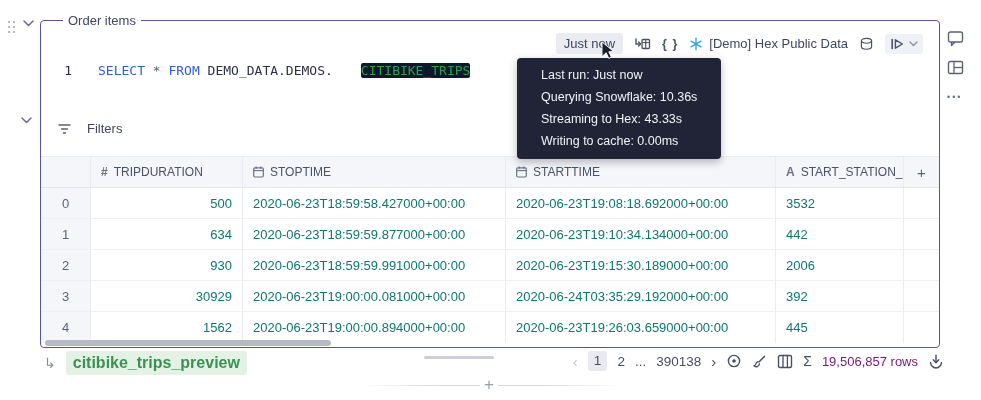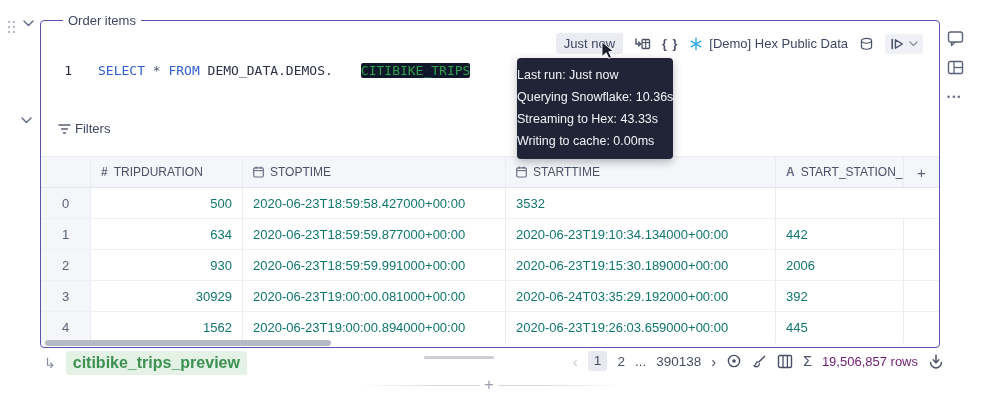--- a/index.html
+++ b/index.html
@@ -28,21 +28,21 @@
   .run-group{display:flex;align-items:center;gap:4px;background:#f0f1f6;border-radius:3px;padding:3px 5px;}
 
   
   .code{position:absolute;top:42px;left:17px;display:flex;align-items:center;
         font-family:"DejaVu Sans Mono",monospace;font-size:13px;}
   .lineno{width:14px;text-align:right;color:#23283d;margin-right:26px;}
   .kw{color:#2e5fd3;} .op{color:#5b6178;} .plain{color:#2d3148;text-align:center;}
   .tbl{color:#2f9e4f;background:#0f172a;border-radius:2px;margin-left:28px;}
 
   
-  .filters{position:absolute;top:100px;left:17px;display:flex;gap:4px;align-items:center;
+  .filters{position:absolute;top:100px;left:17px;display:flex;gap:16px;align-items:center;
         font-size:13px;color:#3f4664;}
 
   
   .table{position:absolute;left:0;top:135px;width:898px;font-size:13px;}
   .trow{display:grid;grid-template-columns:50px 152px 263px 270px 128px 1fr;
         height:31px;box-sizing:border-box;}
   .thead{height:32px;background:#f5f6f9;color:#4a5168;font-size:12px;
         border-top:1px solid #ebedf2;border-bottom:1px solid #e3e5ec;}
   .td{padding:0 10px;border-right:1px solid #eaecf1;height:100%;display:flex;
         align-items:center;color:#0f766e;overflow:hidden;white-space:nowrap;box-sizing:border-box;}
@@ -51,21 +51,21 @@
   .idx{background:#f5f6f9;color:#5a617a;justify-content:center;}
   .num{justify-content:flex-end;}
   .hcell{gap:6px;color:#4a5168;}
   .typeglyph{color:#6a7088;font-size:12px;font-weight:bold;}
   .addcol{justify-content:center;color:#5b6178;font-size:15px;}
 
   .hthumb{position:absolute;left:4px;top:319px;width:286px;height:6px;border-radius:3px;background:#b6bac6;}
 
   
   .tooltip{position:absolute;left:517px;top:58px;background:#202436;color:#f2f3f7;
-        font-size:12.5px;line-height:22px;padding:6px 0 7px;border-radius:4px;
+        font-size:12.5px;line-height:22px;padding:6px 24px 7px;border-radius:4px;
         box-shadow:0 3px 8px rgba(25,28,48,.3);z-index:40;white-space:nowrap;}
 
   
   .rgut{position:absolute;left:947px;color:#5b6178;}
   .rgut.more{font-size:9px;letter-spacing:2px;color:#6a7088;}
 
   
   .footer-left{position:absolute;left:44px;top:351px;display:flex;align-items:center;gap:10px;}
   .return-glyph{color:#868ca0;font-size:14px;}
   .badge{font-family:Liberation Sans, sans-serif;font-size:16px;font-weight:bold;
@@ -211,20 +211,21 @@
           <span class="typeglyph">A</span>
           <span>START_STATION_</span>
         </div>
         <div class="td last addcol">+</div>
       </div>
 
       <div class="trow body">
         <div class="td idx">0</div>
         <div class="td num">500</div>
         <div class="td">2020-06-23T18:59:58.427000+00:00</div>
+        <div class="td">2020-06-23T19:08:18.692000+00:00</div>
         <div class="td">3532</div>
         <div class="td last"></div>
       </div>
       <div class="trow body">
         <div class="td idx">1</div>
         <div class="td num">634</div>
         <div class="td">2020-06-23T18:59:59.877000+00:00</div>
         <div class="td">2020-06-23T19:10:34.134000+00:00</div>
         <div class="td">442</div>
         <div class="td last"></div>

